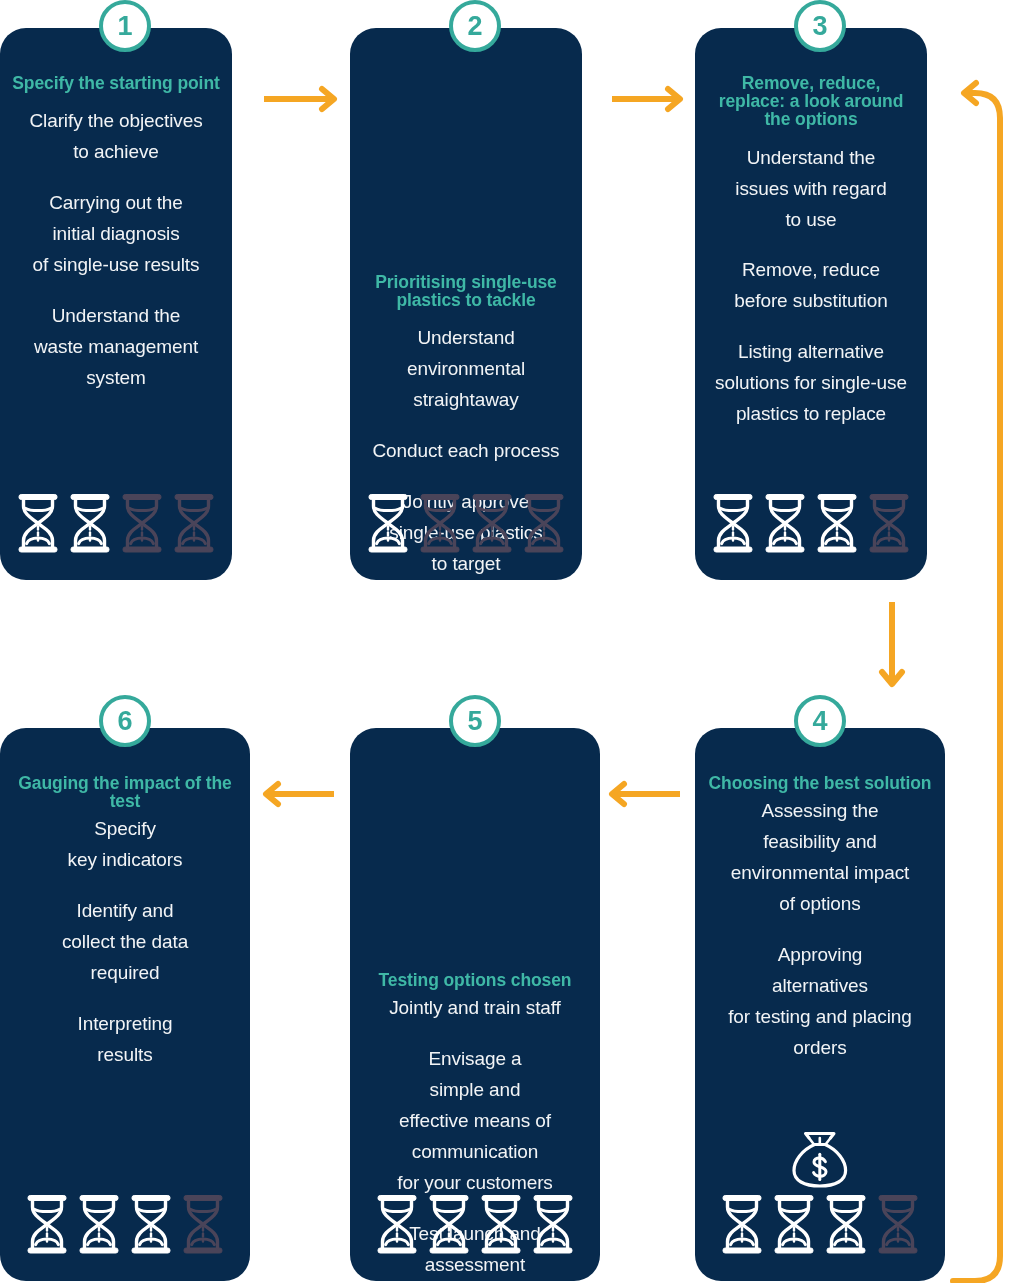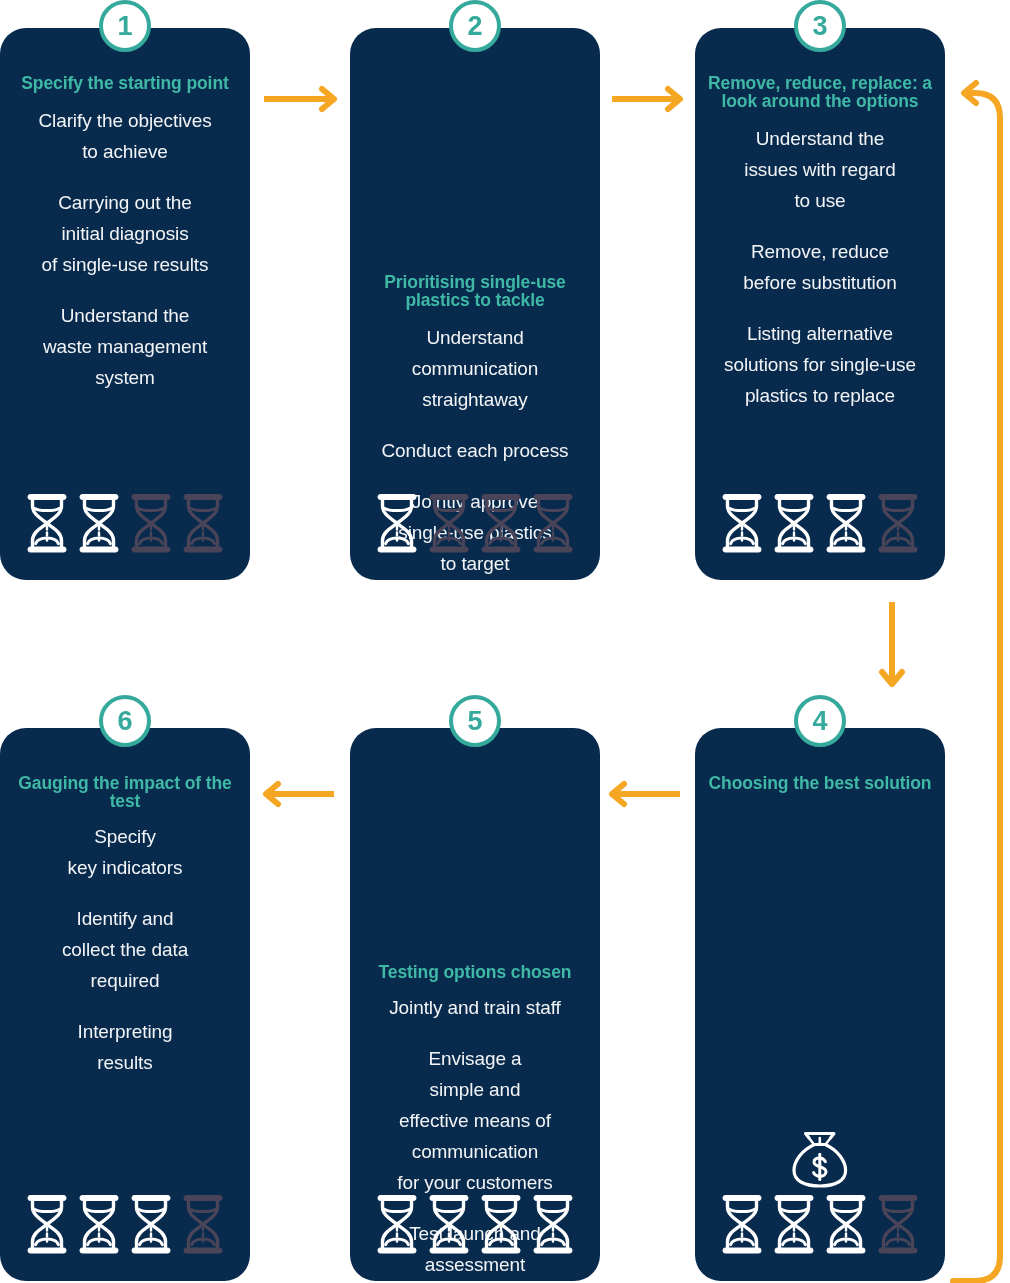--- a/index.html
+++ b/index.html
@@ -26,21 +26,21 @@
   .card {
     position: absolute;
     background: #072a4d;
     border-radius: 26px;
     box-sizing: border-box;
     padding: 46px 12px 0 12px;
     display: flex;
     flex-direction: column;
     align-items: center;
   }
-  .card.r1 { top: 28px; height: 552px; width: 250px; }
+  .card.r1 { top: 28px; height: 552px; width: 232px; }
   .card.r2 { top: 728px; height: 553px; width: 250px; }
 
   .col1 { left: 0px; }
   .col2 { left: 350px; justify-content: flex-end; }
   .col3 { left: 695px; }
 
   
   .badge {
     position: absolute;
     width: 52px;
@@ -68,21 +68,21 @@
   .card-title {
     color: #3fb8a6;
     font-size: 17.5px;
     font-weight: bold;
     line-height: 1.04;
     text-align: center;
     margin: 0 0 14px 0;
     letter-spacing: -0.1px;
     width: 100%;
   }
-  .card.r2 .card-title { margin-bottom: 12px; }
+  .card.r2 .card-title { margin-bottom: 4px; }
 
   .para-list {
     width: 100%;
     display: flex;
     flex-direction: column;
     align-items: center;
   }
   .para {
     color: #f2f4f6;
     font-size: 19px;
@@ -222,21 +222,21 @@
       </div>
     </div>
   </div>
 
   <div class="card r1 col2">
     <div class="card-title">Prioritising
 single-use plastics
 to tackle</div>
     <div class="para-list">
       <p class="para">Understand
-communication
+environmental
 straightaway</p>
       <p class="para">Conduct each process</p>
       <p class="para">Jointly approve
 single-use plastics
 to target</p>
     </div>
     <div class="icon-block">
       <div class="hourglass-row">
         <svg class="hg" width="42" height="61" viewBox="0 0 42 61">
             <use href="#hourglass-glyph" fill="#ffffff" stroke="#ffffff"></use>
@@ -342,20 +342,30 @@
         <svg class="hg" width="42" height="61" viewBox="0 0 42 61">
             <use href="#hourglass-glyph" fill="#ffffff" stroke="#ffffff"></use>
           </svg>
       </div>
     </div>
   </div>
 
   <div class="card r2 col3">
     <div class="card-title">Choosing the best
 solution</div>
+    <div class="para-list">
+      <p class="para">Assessing the
+feasibility and
+environmental impact
+of options</p>
+      <p class="para">Approving
+alternatives
+for testing and placing
+orders</p>
+    </div>
     <div class="icon-block">
       <svg class="money-bag" width="60" height="56" viewBox="0 0 60 56">
           <use href="#money-bag-glyph" stroke="#ffffff"></use>
         </svg>
       <div class="hourglass-row">
         <svg class="hg" width="42" height="61" viewBox="0 0 42 61">
             <use href="#hourglass-glyph" fill="#ffffff" stroke="#ffffff"></use>
           </svg>
         <svg class="hg" width="42" height="61" viewBox="0 0 42 61">
             <use href="#hourglass-glyph" fill="#ffffff" stroke="#ffffff"></use>

